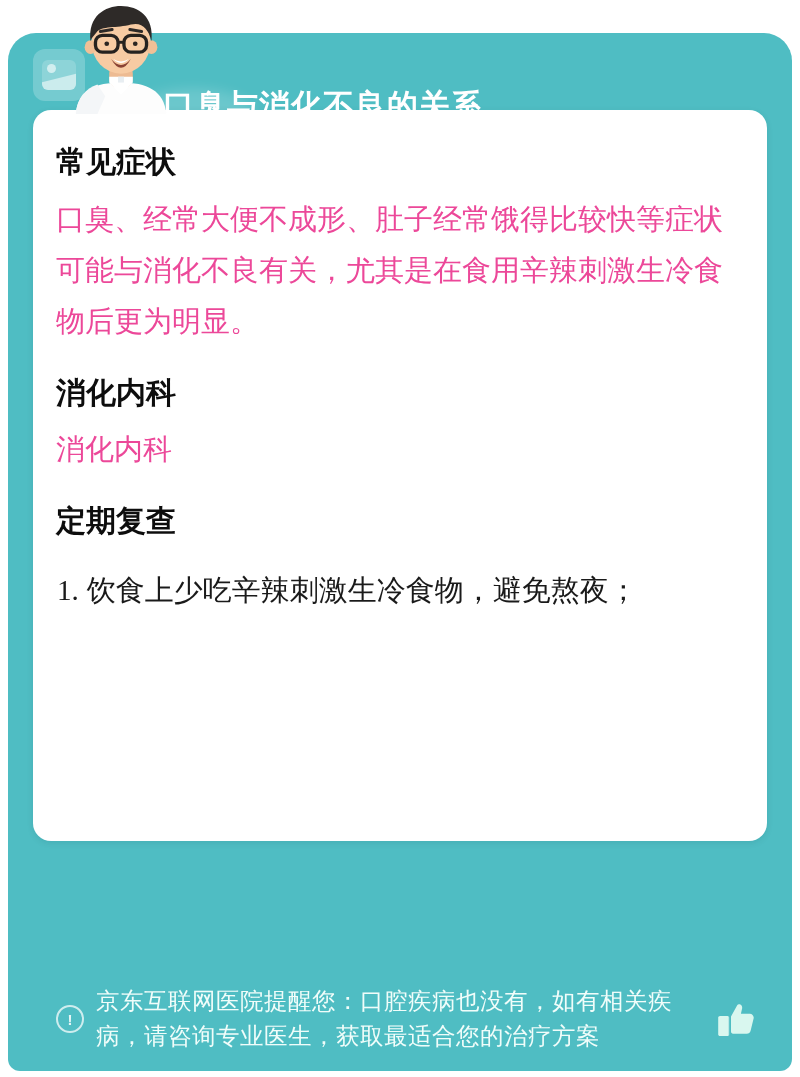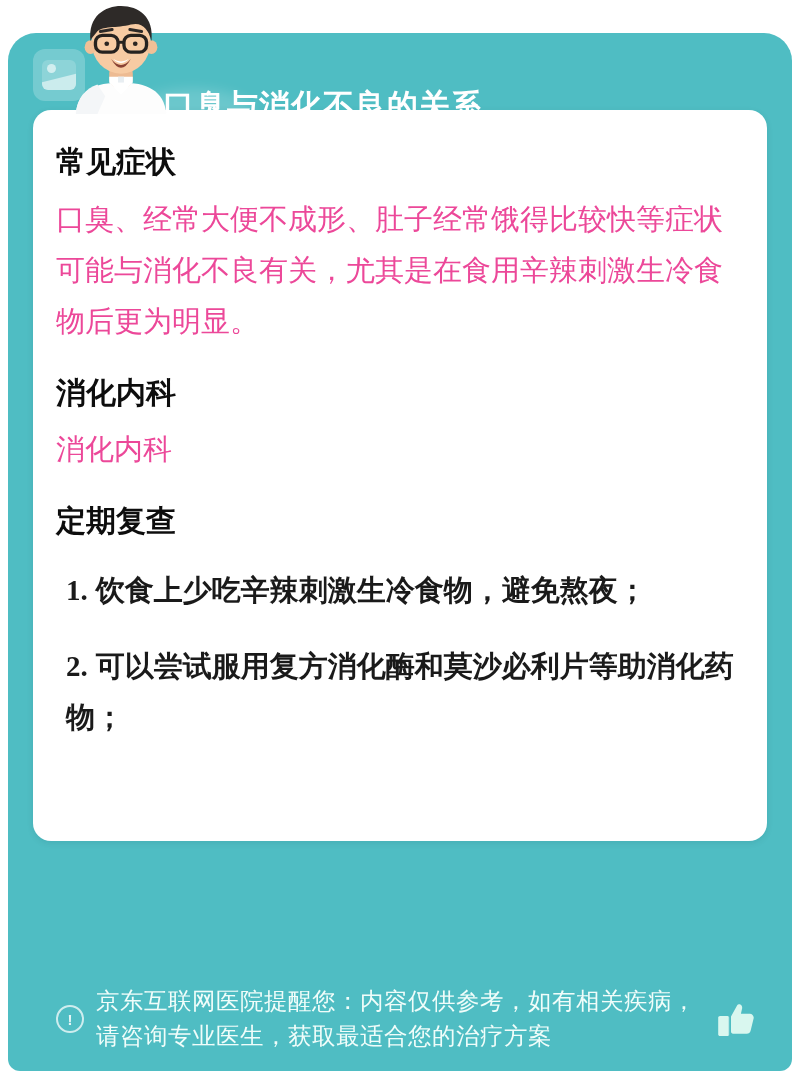--- a/index.html
+++ b/index.html
@@ -49,21 +49,21 @@
     box-shadow:0 2px 6px rgba(0,60,64,0.10);
     padding:8px 23px 20px 23px;box-sizing:border-box;
     color:#151515;
   }
   .card h2{
     margin:25px 0 0 0;font-size:30px;font-weight:700;color:#0d0d0d;line-height:1.25;
   }
   .card p{
     margin:15px 0 0 0;font-size:29px;line-height:1.76;color:#ec4899;font-family:Liberation Mono, monospace;
   }
-  .tips{margin:2px 0 0 10px;padding:0;list-style:none;font-weight:bold;}
+  .tips{margin:2px 0 0 1px;padding:0;list-style:none;}
   .tips li{
     margin-top:25px;font-size:29px;line-height:1.76;color:#1a1a1a;
   }
   .tips .num{font-family:"Liberation Serif","DejaVu Serif",serif;margin-right:8px;}
   
   .footer{
     position:absolute;left:48px;right:30px;bottom:16px;z-index:2;
     display:flex;align-items:center;gap:12px;
   }
   .info-circle{
@@ -95,27 +95,26 @@
   <div class="card">
     <h2>常见症状</h2>
     <p>口臭、经常大便不成形、肚子经常饿得比较快等症状可能与消化不良有关，尤其是在食用辛辣刺激生冷食物后更为明显。</p>
 
     <h2>消化内科</h2>
     <p>消化内科</p>
 
     <h2>定期复查</h2>
     <ul class="tips">
       <li><span class="num">1.</span><span>饮食上少吃辛辣刺激生冷食物，避免熬夜；</span></li>
-      <li><span class="num">2.</span><span>可以尝试服用复方消化酶和莫沙必利片等助消化药物；</span></li>
     </ul>
   </div>
 
   <div class="footer">
     <div class="info-circle">!</div>
-    <div class="disclaimer">京东互联网医院提醒您：内容仅供参考，如有相关疾病，请咨询专业医生，获取最适合您的治疗方案</div>
+    <div class="disclaimer">京东互联网医院提醒您：口腔疾病也没有，如有相关疾病，请咨询专业医生，获取最适合您的治疗方案</div>
     <svg class="thumb" viewBox="0 0 50 50">
       <path fill="#D9F7EF" d="M8 22h7.5c1 0 1.8.8 1.8 1.8v16.4c0 1-.8 1.8-1.8 1.8H8c-1 0-1.8-.8-1.8-1.8V23.8C6.2 22.8 7 22 8 22z"></path>
       <path fill="#D9F7EF" d="M19 41.5V22.6l6.2-11.4c.5-.9 1.6-1.3 2.6-.9 1.7.6 2.7 2.4 2.3 4.2l-1.2 5.3h8.9c2.2 0 3.9 1.8 3.9 3.9 0 .3 0 .6-.1.9l-3 12.1c-.4 1.8-2 3-3.8 3H21c-1.1 0-2-.9-2-2.2z"></path>
       <rect x="16.6" y="22" width="1.6" height="20" fill="#4FBDC3" opacity="0.55"></rect>
     </svg>
   </div>
 </div>
 
 <svg class="avatar" viewBox="0 0 152 114">
   <path d="M30 114 C32 90 50 82 76 82 C102 82 120 90 122 114 Z" fill="#fdfdfd"></path>

